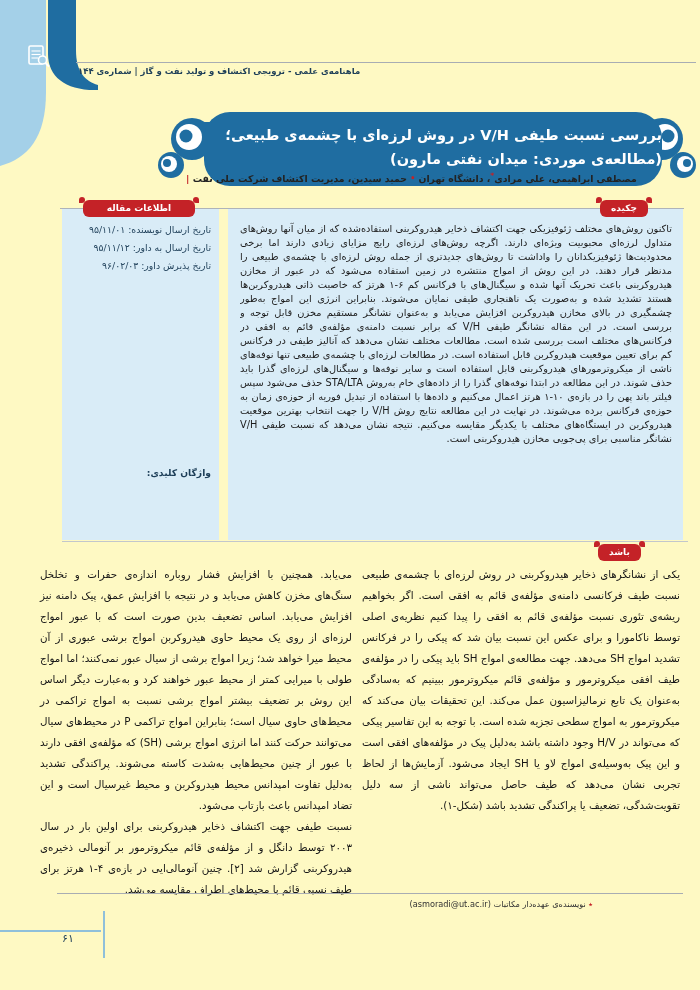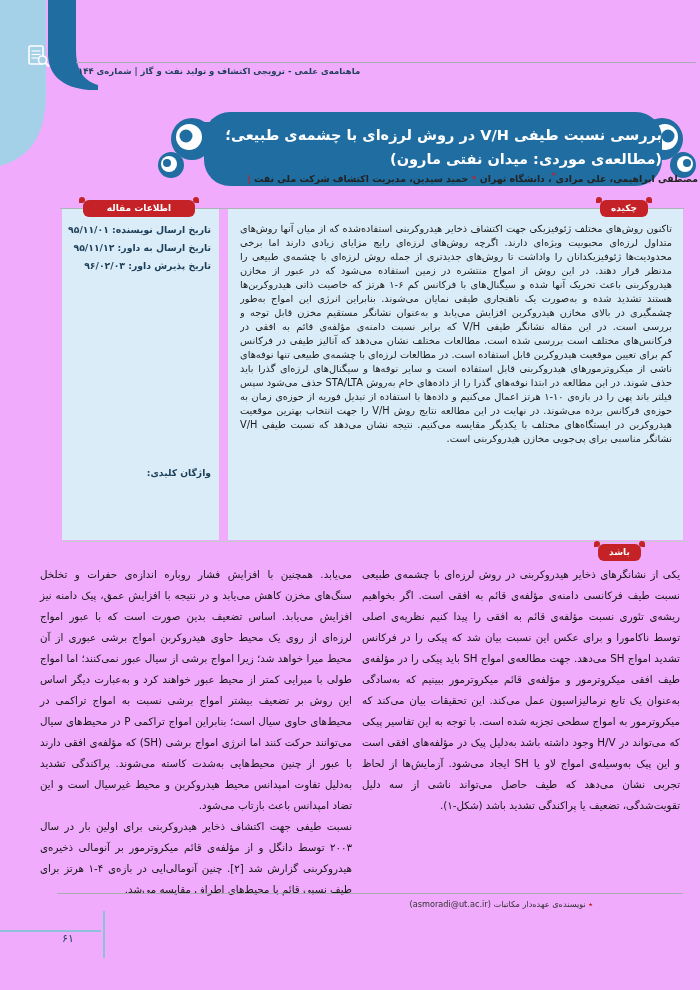--- a/index.html
+++ b/index.html
@@ -1,36 +1,36 @@
 <!DOCTYPE html>
 <html lang="fa"><head>
 <meta charset="utf-8">
 <style>
   * { margin:0; padding:0; box-sizing:border-box; }
   html,body { background:#ffffff; }
   body { width:700px; height:990px; position:relative; overflow:hidden;
          font-family:"DejaVu Sans", sans-serif; }
-  #page { position:absolute; inset:0; width:700px; height:990px; background:#f0abfc; }
+  #page { position:absolute; inset:0; width:700px; height:990px; background:#fef9c3; }
 
   .abs { position:absolute; }
   .rtl { direction:rtl; unicode-bidi:embed; }
 
   
   #hdr-rule { left:76px; top:62px; width:620px; height:1px; background:#a8adb3; }
   #hdr-text { left:78px; top:66px; font-size:8.5px; font-weight:bold; color:#1d3e58;
               white-space:nowrap; }
 
   
   #banner { left:204px; top:112px; width:458px; height:74px; background:#1f6da1;
             border-radius:26px; color:#fff; text-align:right; padding-top:11px; z-index:3; }
   #banner .t { font-size:14.5px; font-weight:bold; line-height:24px; }
   .orn { z-index:2; }
 
   
-  #authors { left:186px; top:171px; width:512px; text-align:right; font-size:9.3px;
+  #authors { left:186px; top:171px; width:512px; text-align:left; font-size:9.3px;
              font-weight:bold; color:#222; white-space:nowrap; z-index:4; }
   .red { color:#c42227; }
   #authors sup { font-size:7.5px; }
   #authors .bullet { font-size:8px; position:relative; top:-1px; }
   #authors .endbar { font-weight:bold; }
 
   
   #rule2 { left:60px; top:208px; width:624px; height:1px; background:#aeb3b9; }
   #rule3 { left:62px; top:541px; width:626px; height:1px; background:#c2c7cc; }
   #rule4 { left:57px; top:893px; width:626px; height:1px; background:#a8adb3; }
@@ -46,21 +46,21 @@
   #pill-info { left:83px;  top:200px; width:112px; }
   #pill-abs  { left:600px; top:200px; }
   #pill-intro{ left:598px; top:544px; }
 
   
   .bluebox { background:#d9ecf7; }
   #infobox { left:62px; top:209px; width:157px; height:331px; }
   #absbox  { left:228px; top:209px; width:455px; height:331px; }
 
   #dates { left:70px; top:224px; width:141px; text-align:right; font-size:9.3px;
-           font-weight:bold; color:#1d3e58; }
+           font-weight:normal; color:#1d3e58; }
   #dates .date-line { margin-bottom:7px; white-space:nowrap; }
 
   #keywords { left:70px; top:467px; width:141px; text-align:right; color:#1d3e58; }
   #keywords .kw-label { font-size:9.2px; font-weight:bold; margin-bottom:3px; }
   #keywords .kw-text  { font-size:8.8px; line-height:14px; color:#28506e; }
 
   #abstext { left:240px; top:222px; width:432px; height:310px; text-align:justify;
              font-size:9.8px; line-height:14px; color:#1c1c1c; overflow:hidden; }
 
   

